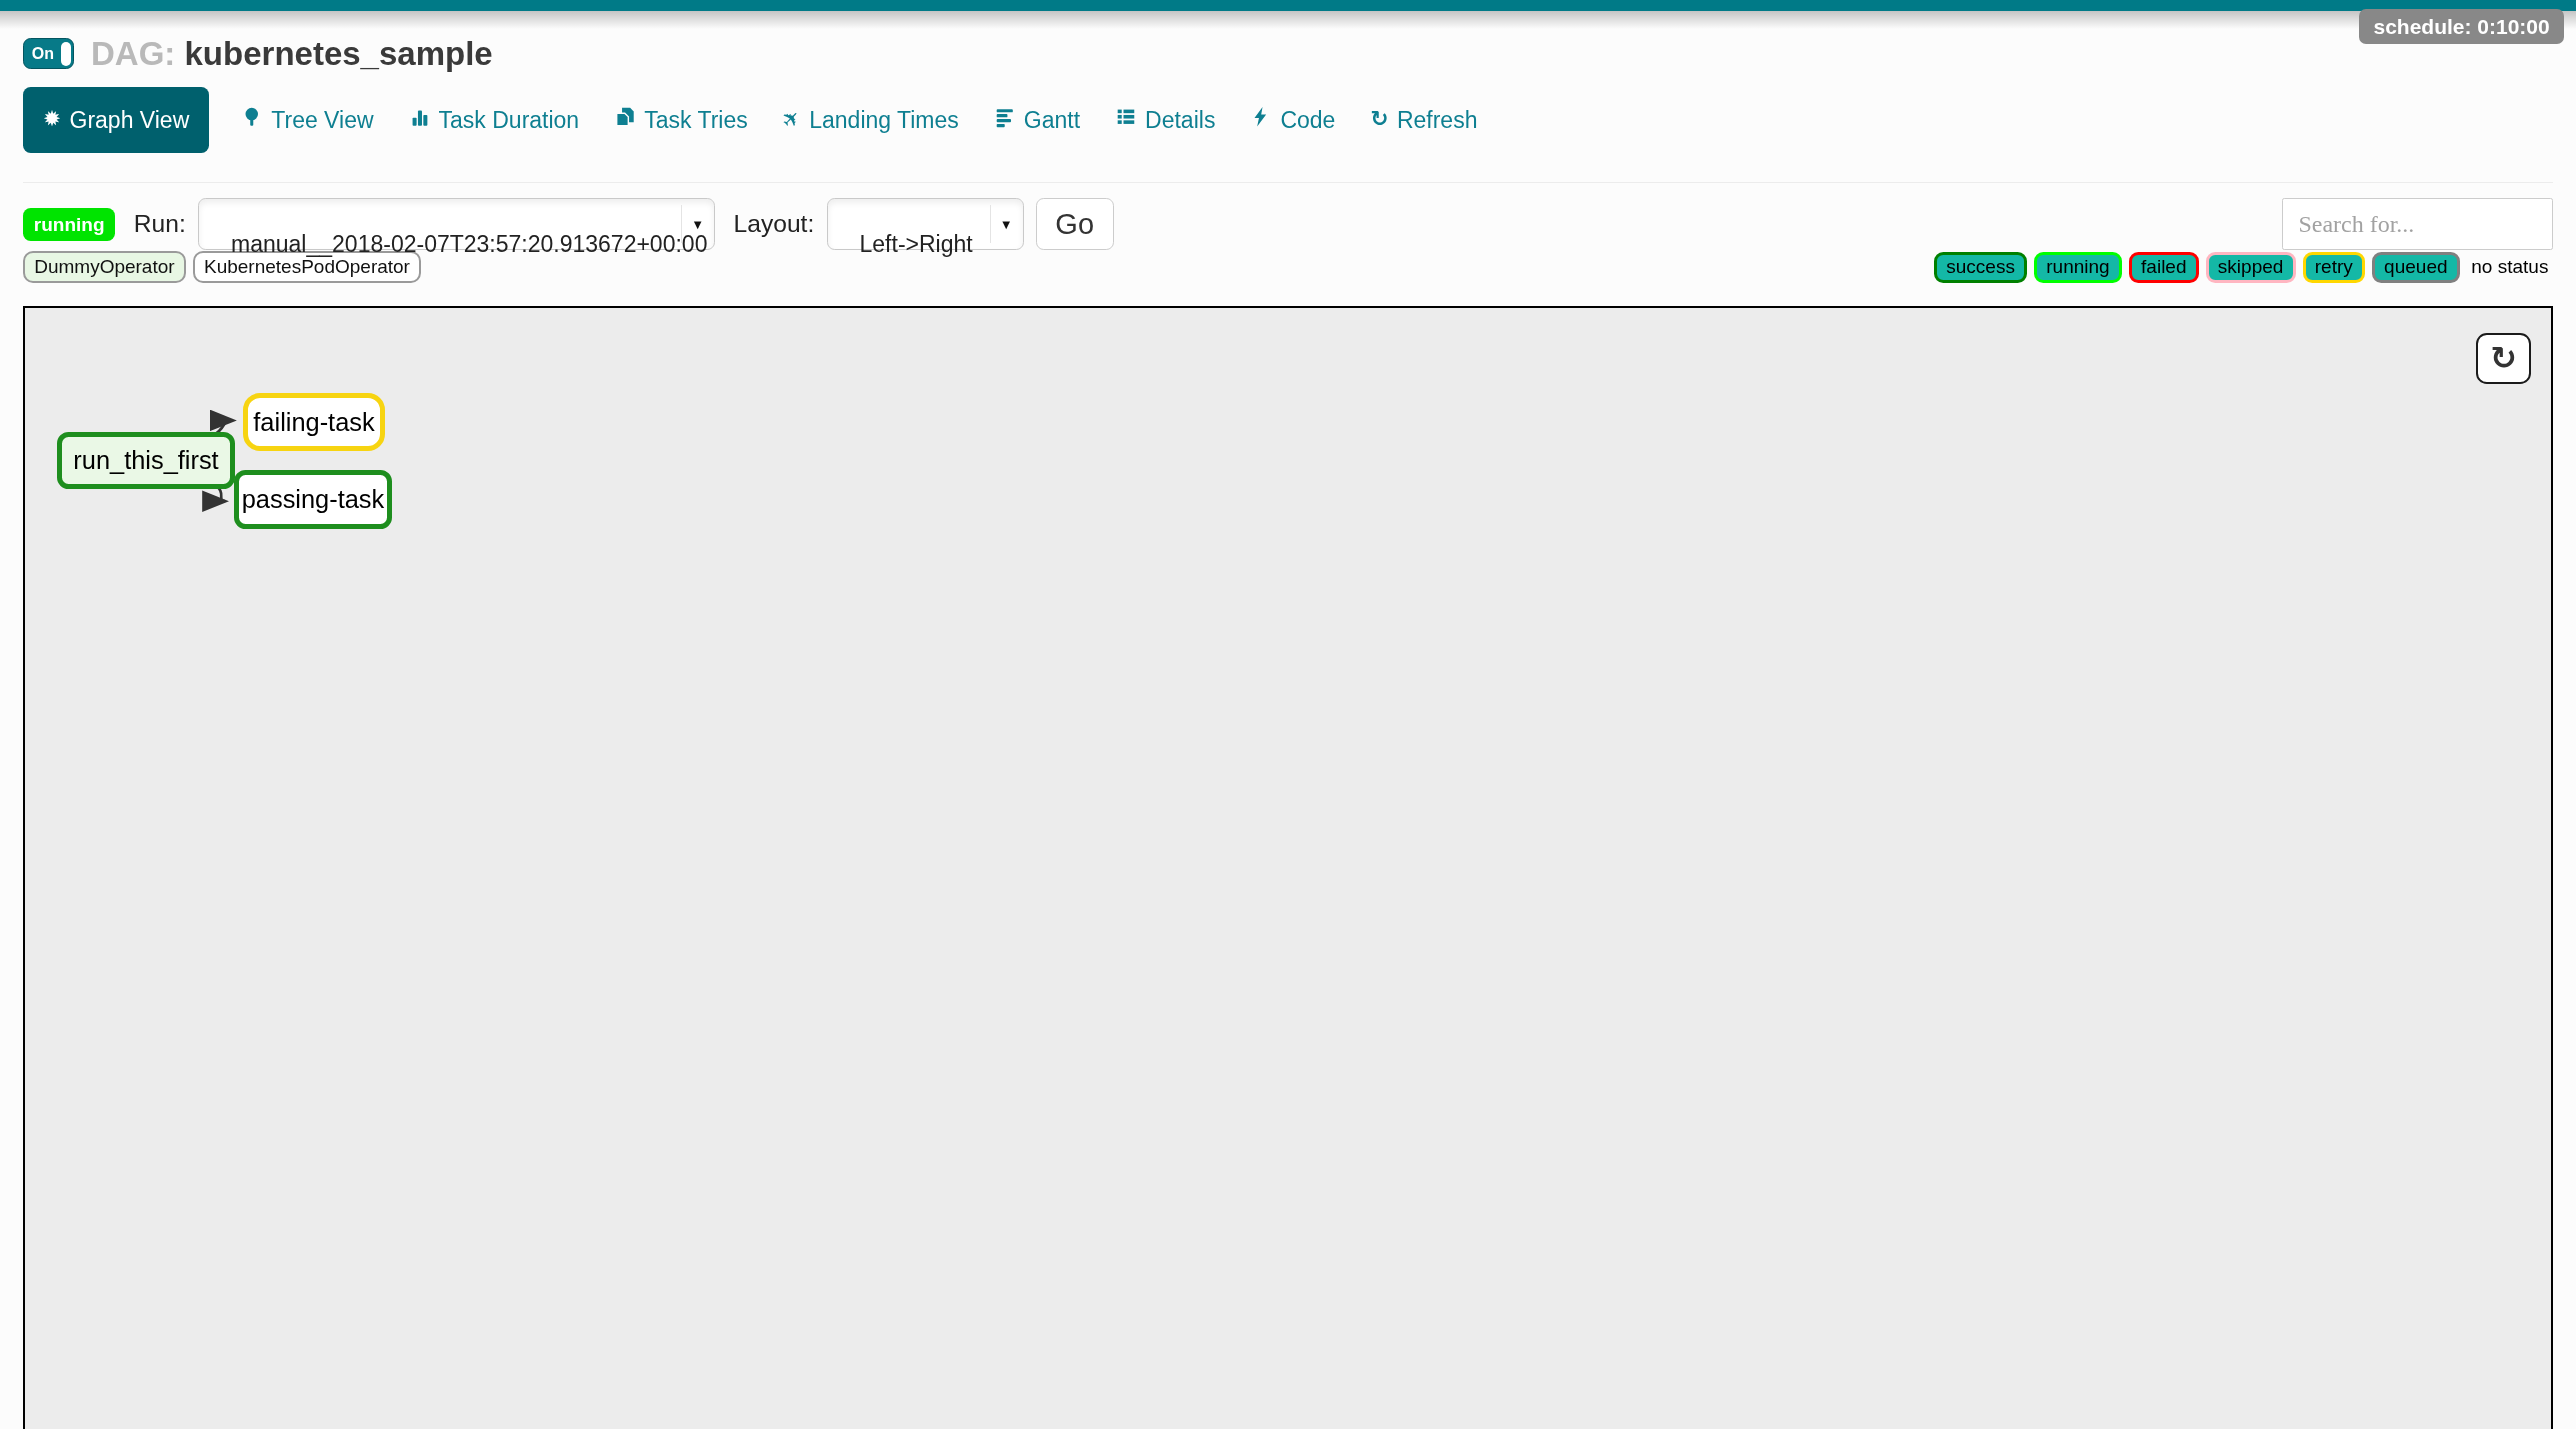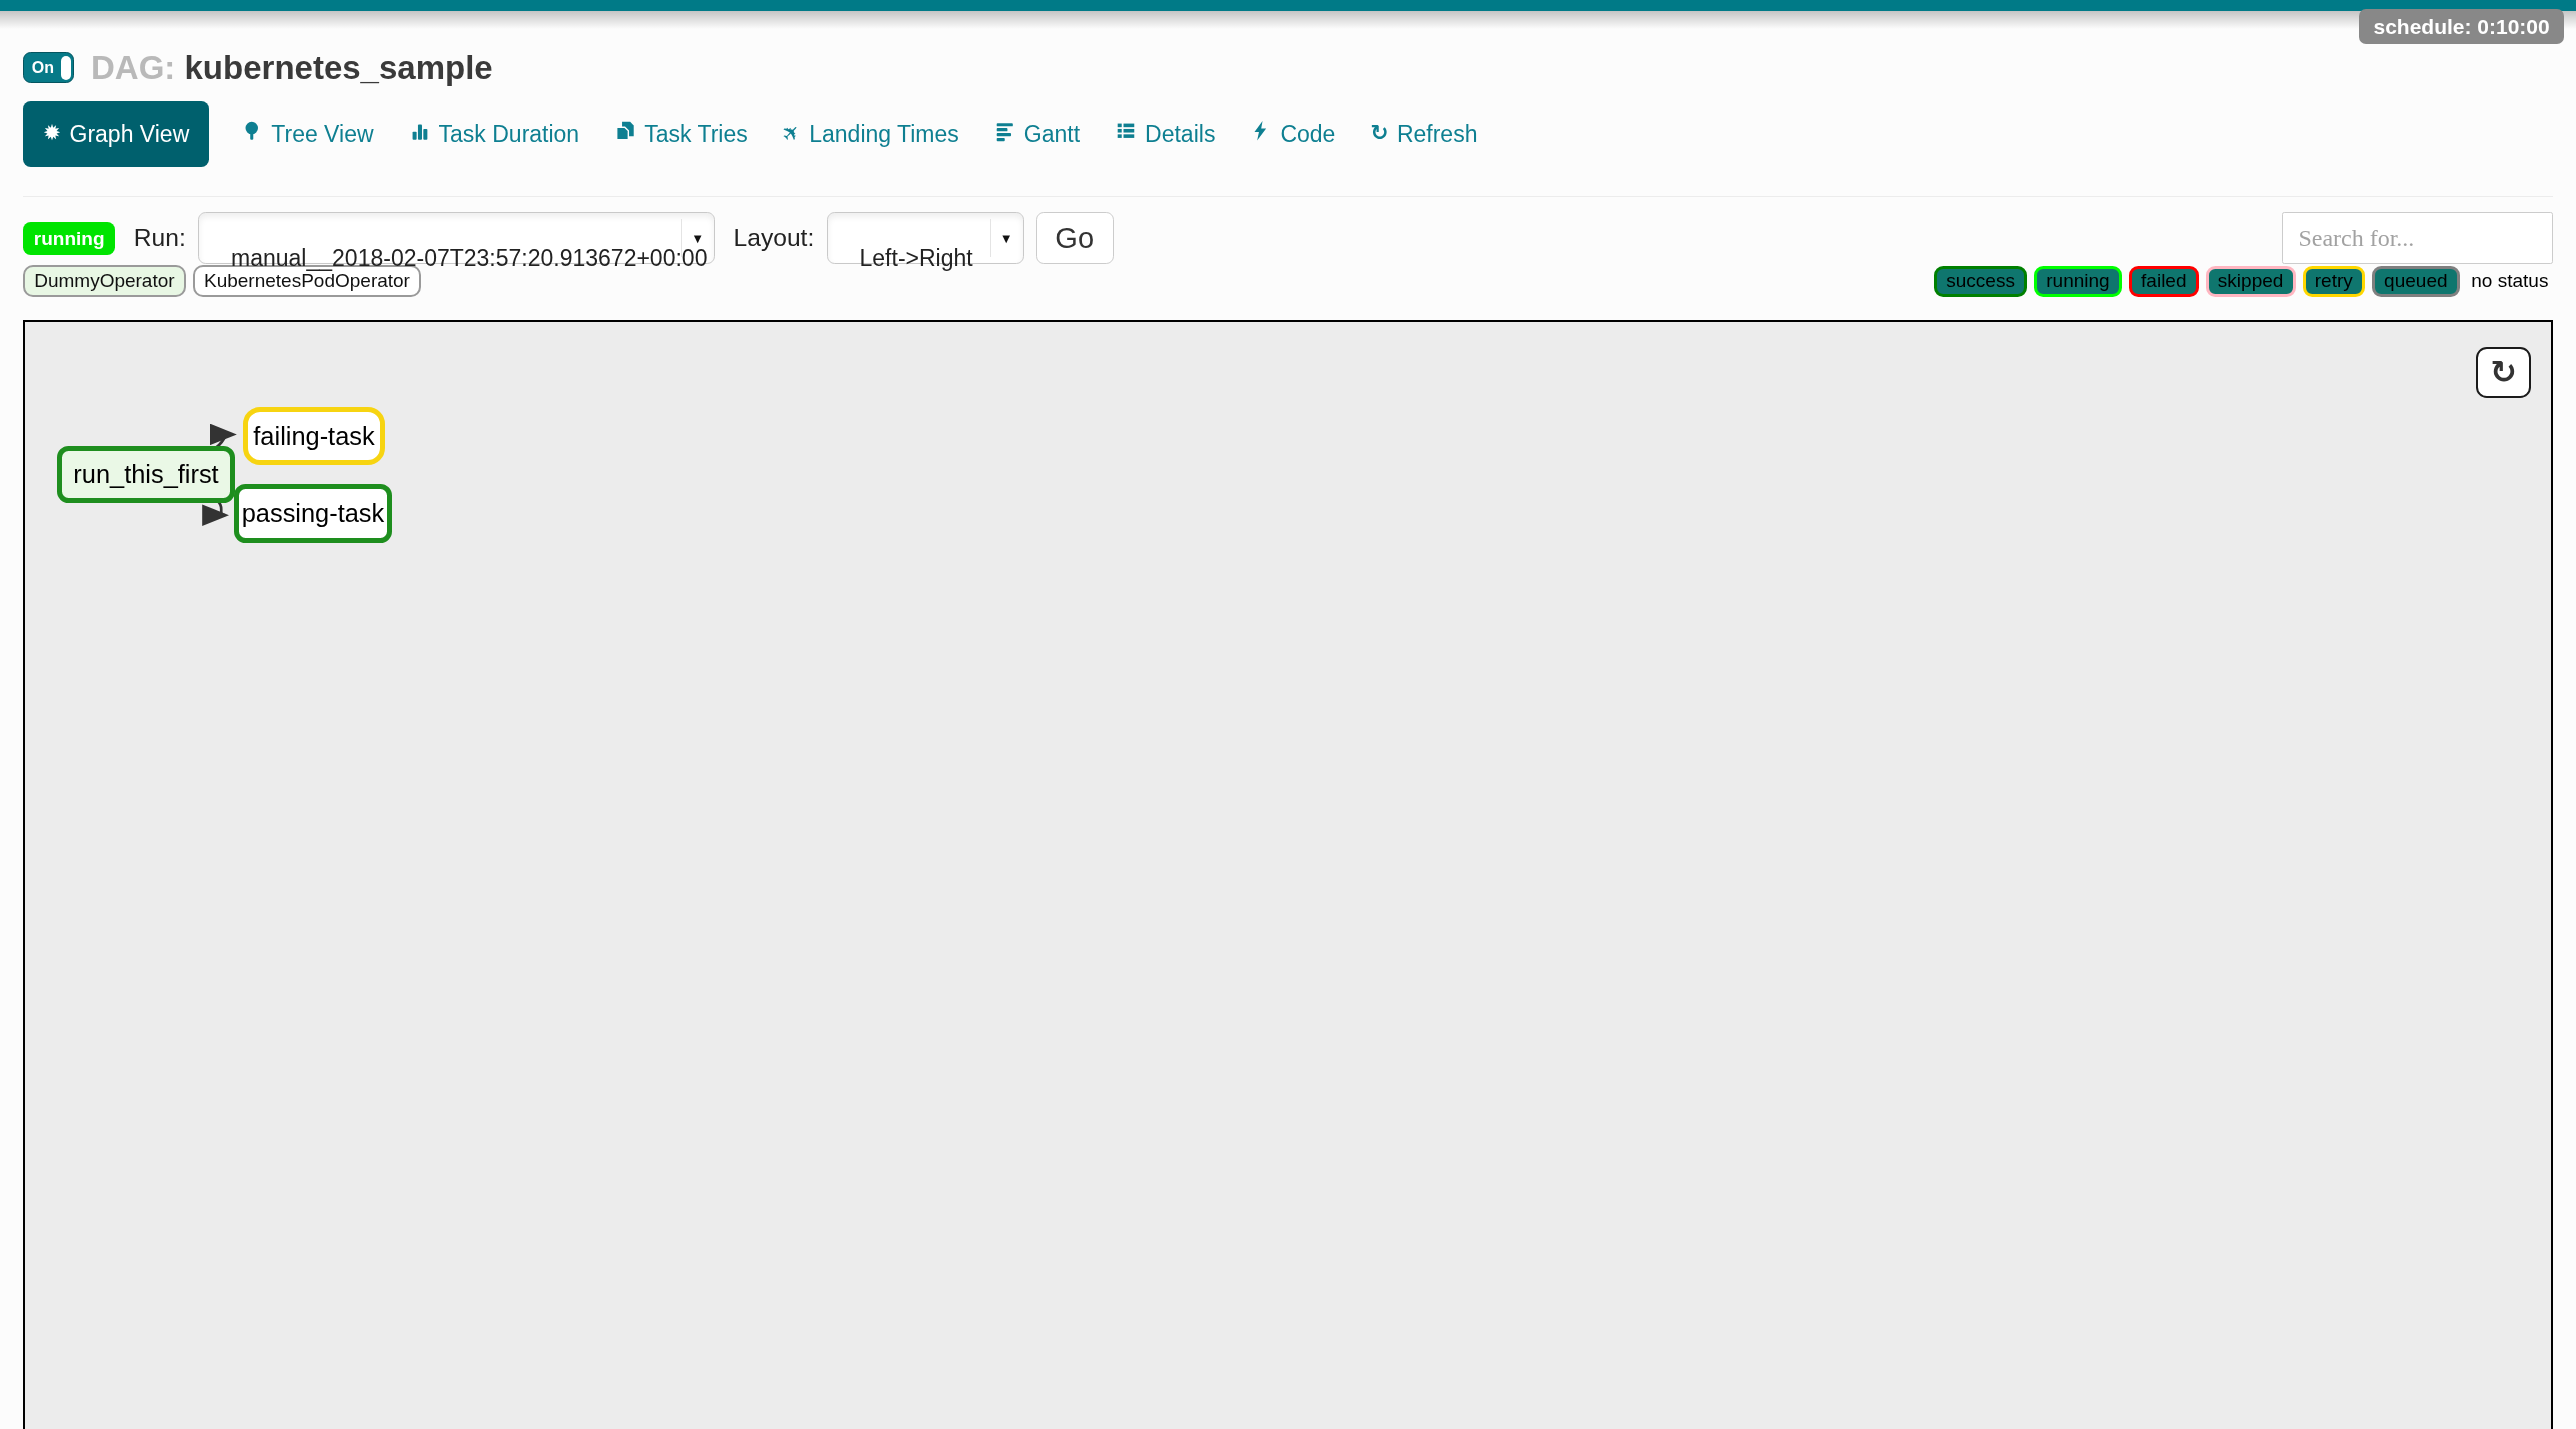--- a/index.html
+++ b/index.html
@@ -12,21 +12,21 @@
   
   .topbar { height:10.8px; background:#007a87; position:relative; z-index:5; }
   .topbar-shadow { height:18.5px; background:linear-gradient(rgba(0,0,0,.22), rgba(0,0,0,0)); }
   .schedule-badge {
     position:absolute; top:9.2px; right:12.3px; z-index:6;
     color:#fff; font-weight:bold; font-size:21px; line-height:1;
     padding:7px 14px; border-radius:7px;
   }
   .container { padding:0 23px; }
   
-  .header-row { display:flex; align-items:center; margin-top:17px; height:43px; }
+  .header-row { display:flex; align-items:center; margin-top:3px; height:43px; }
   .toggle {
     width:51px; height:31px; border-radius:7.7px; position:relative;
     background:#077a88; border:1.5px solid #045560; cursor:pointer; flex:0 0 auto;
   }
   .toggle-text { color:#fff; font-weight:bold; font-size:16px; position:absolute; left:7.7px; top:6.2px; }
   .toggle-knob { position:absolute; right:2.3px; top:2.3px; bottom:2.3px; width:10px; background:#fff; border-radius:5.4px; }
   .page-title { margin-left:17px; font-size:33px; font-weight:bold; white-space:nowrap; }
   .dag-prefix { color:#b9b9b9; }
   .dag-name { color:#3a3a3a; margin-left:9.2px; }
   
@@ -73,21 +73,21 @@
   }
   .search-input::placeholder { color:#a2a2a2; }
   
   .legend-row { display:flex; align-items:center; height:32px; }
   .op-badge {
     font-size:19px; color:#111; border:2.3px solid #9a9a9a; border-radius:10px;
     padding:3.1px 9.2px; margin-right:7px; white-space:nowrap;
   }
   .status-badges { margin-left:auto; display:flex; align-items:center; gap:7px; }
   .status-pill {
-    font-size:19px; color:#000; background:#0f766e; border:3.1px solid #fff;
+    font-size:19px; color:#000; background:#14b8a6; border:3.1px solid #fff;
     border-radius:9.2px; padding:1.5px 9.2px; white-space:nowrap;
   }
   .no-status-label { font-size:19px; color:#000; padding:1.5px 4.6px; white-space:nowrap; }
   
   .graph-area {
     position:relative; margin-top:23px; height:1154px;
     background:#ececec; border:2.3px solid #000;
   }
   .edges-svg { position:absolute; left:0; top:0; }
   .node {

